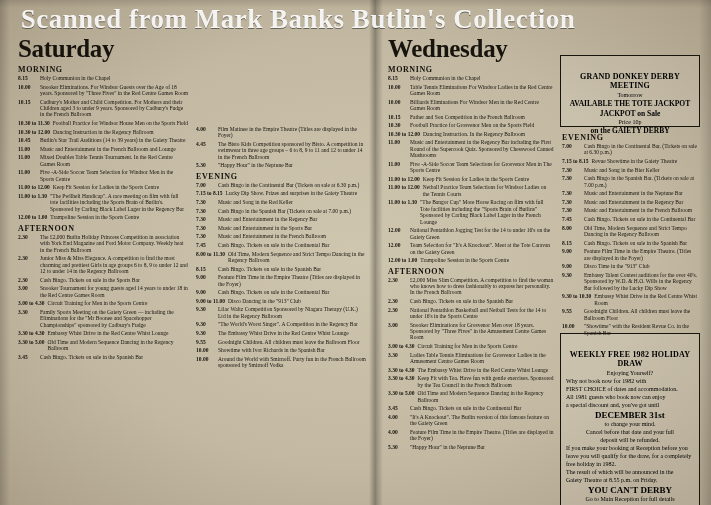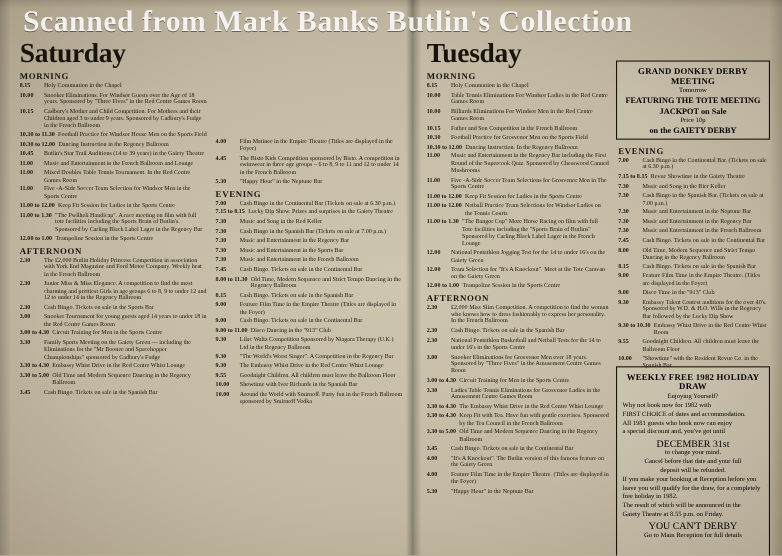--- a/index.html
+++ b/index.html
@@ -68,34 +68,34 @@
     min-width:19px;
     flex:0 0 auto;
     font-size:5.5px;
   }
   .d{flex:1 1 auto;}
   
   .box{
     position:absolute;
     border:1.6px solid #17130d;
     background:rgba(255,255,255,0.10);
-    padding:4px 5px;
+    padding:16px 5px;
     box-sizing:border-box;
     text-align:center;
   }
   .box h3{
     margin:0 0 2px 0;
     font-size:8px;
     font-weight:bold;
     line-height:9px;
     letter-spacing:0.2px;
   }
   .box p{margin:1px 0;font-size:6px;line-height:7px;}
   .box .big{font-size:7.5px;font-weight:bold;line-height:8.5px;}
-  .box .huge{font-size:9px;font-weight:normal;line-height:10px;}
+  .box .huge{font-size:9px;font-weight:bold;line-height:10px;}
   .tiny{font-size:4.6px;line-height:5.4px;text-align:left;}
   .centerline{text-align:center;}
   .noise{
     position:absolute;inset:0;
     background-image:
        radial-gradient(circle at 12% 30%, rgba(0,0,0,0.05) 0 2px, transparent 3px),
        radial-gradient(circle at 70% 80%, rgba(0,0,0,0.04) 0 2px, transparent 3px),
        radial-gradient(circle at 40% 60%, rgba(255,255,255,0.05) 0 3px, transparent 4px);
     pointer-events:none;opacity:.6;
   }
@@ -293,21 +293,21 @@
           <span class="d">Showtime with Ivor Richards in the Spanish Bar</span>
         </div>
       <div class="ent">
           <span class="t">10.00</span>
           <span class="d">Around the World with Smirnoff. Party fun in the French Ballroom sponsored by Smirnoff Vodka</span>
         </div>
     </div>
   </div>
 
   <div class="col" style="left:388px;top:36px;width:166px;">
-    <div class="daytitle">Tuesday</div>
+    <div class="daytitle">Wednesday</div>
     <div class="sectionhead">MORNING</div>
     <div>
       <div class="ent">
           <span class="t">8.15</span>
           <span class="d">Holy Communion in the Chapel</span>
         </div>
       <div class="ent">
           <span class="t">10.00</span>
           <span class="d">Table Tennis Eliminations For Windsor Ladies in the Red Centre Games Room</span>
         </div>
@@ -483,21 +483,21 @@
       <div class="ent">
           <span class="t">10.00</span>
           <span class="d">"Showtime" with the Resident Revue Co. in the Spanish Bar</span>
         </div>
     </div>
   </div>
 
   <div class="box" style="left:560px;top:55px;width:140px;height:72px;">
     <h3>GRAND DONKEY DERBY MEETING</h3>
     <p>Tomorrow</p>
-    <p class="big">FEATURING THE TOTE MEETING</p>
+    <p class="big">AVAILABLE THE TOTE JACKPOT</p>
     <p class="big">JACKPOT on Sale</p>
     <p>Price 10p</p>
     <p class="big">on the GAIETY DERBY</p>
   </div>
 
   <div class="box" style="left:560px;top:333px;width:140px;height:180px;">
     <h3>WEEKLY FREE 1982 HOLIDAY DRAW</h3>
     <p>Enjoying Yourself?</p>
     <p class="tiny">Why not book now for 1982 with</p>
     <p class="tiny">FIRST CHOICE of dates and accommodation.</p>

